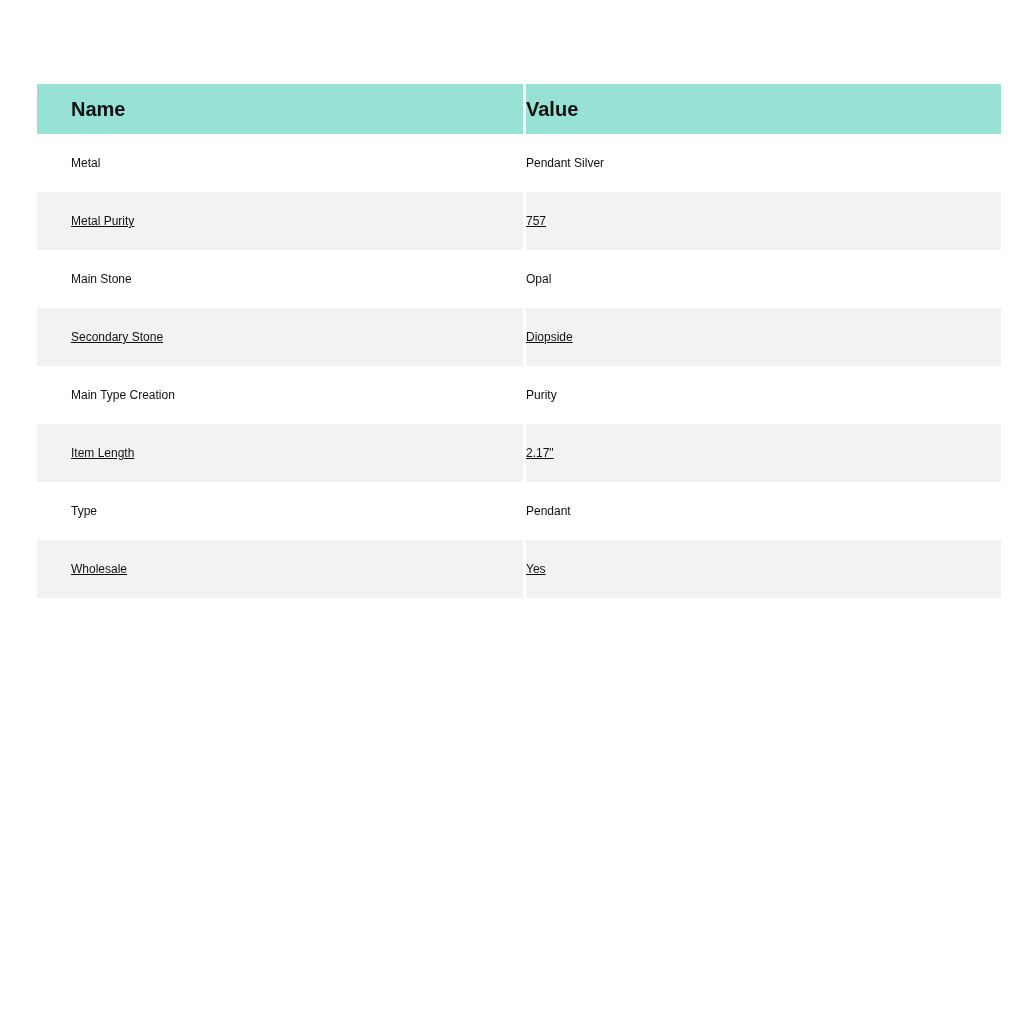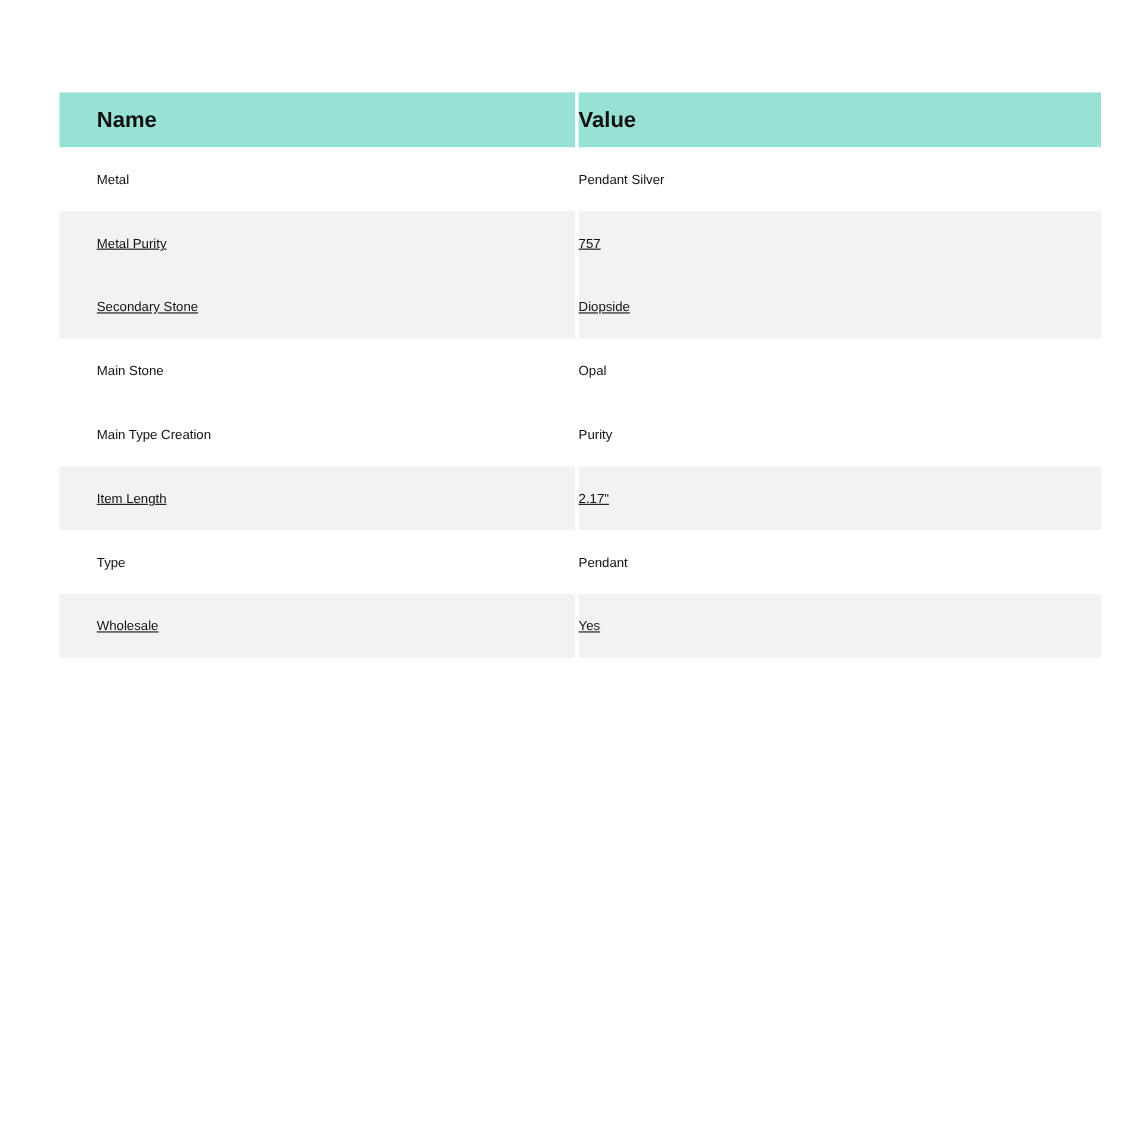--- a/index.html
+++ b/index.html
@@ -43,21 +43,20 @@
     font-weight: 400;
     display: flex;
     align-items: center;
   }
   .body-row.alt .cell {
     background: var(--alt-bg, #f2f2f2);
     text-decoration: underline;
   }
   .cell.name-col {
     padding-left: 34px;
-    margin-left: 17px;
   }
   .cell.value-col {
   }
 </style>
 </head>
 <body>
 
 <div class="spec-table">
 
   <div class="row header-row">
@@ -71,30 +70,30 @@
     <div class="gap"></div>
     <div class="cell value-col">Pendant Silver</div>
   </div>
 
   <div class="row body-row alt">
     <div class="cell name-col">Metal Purity</div>
     <div class="gap"></div>
     <div class="cell value-col">757</div>
   </div>
 
+  <div class="row body-row">
+    <div class="cell name-col">Main Stone</div>
+    <div class="gap"></div>
+    <div class="cell value-col">Opal</div>
+  </div>
+
   <div class="row body-row alt">
     <div class="cell name-col">Secondary Stone</div>
     <div class="gap"></div>
     <div class="cell value-col">Diopside</div>
-  </div>
-
-  <div class="row body-row">
-    <div class="cell name-col">Main Stone</div>
-    <div class="gap"></div>
-    <div class="cell value-col">Opal</div>
   </div>
 
   <div class="row body-row">
     <div class="cell name-col">Main Type Creation</div>
     <div class="gap"></div>
     <div class="cell value-col">Purity</div>
   </div>
 
   <div class="row body-row alt">
     <div class="cell name-col">Item Length</div>

